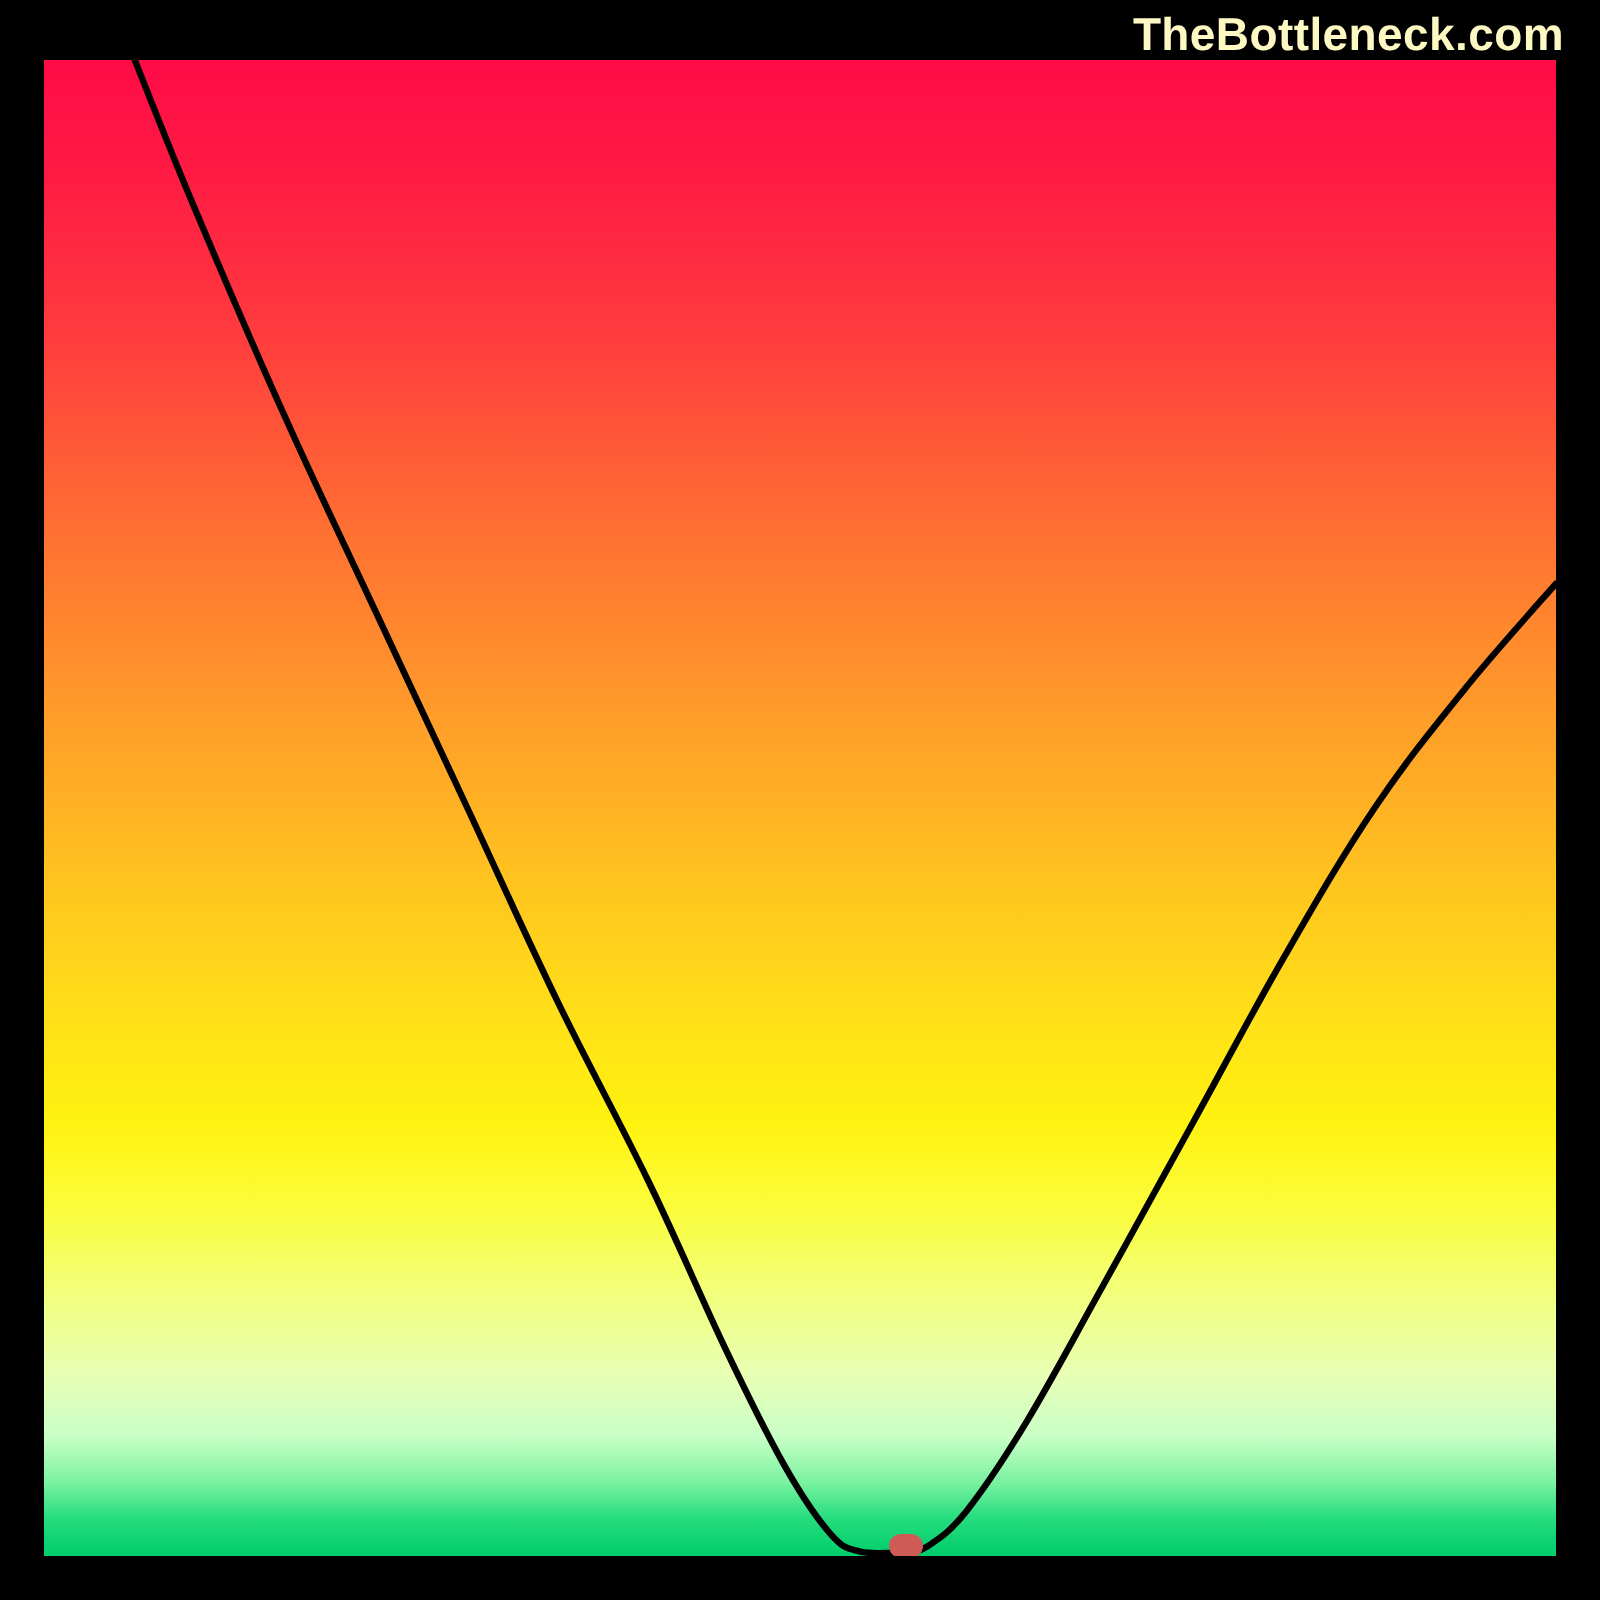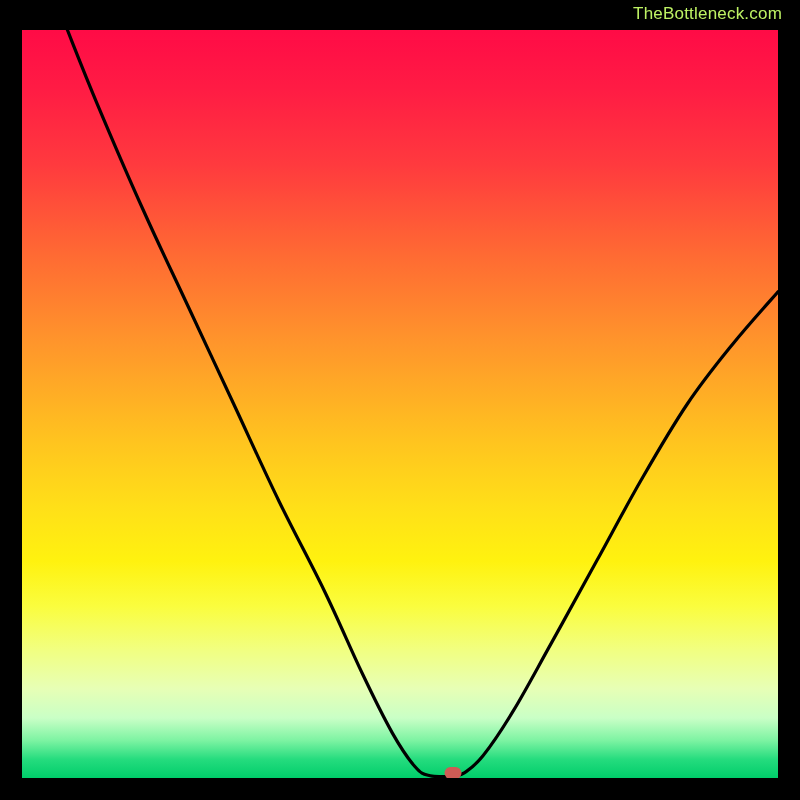--- a/index.html
+++ b/index.html
@@ -14,23 +14,23 @@
   .frame {
     position: relative;
     width: 800px;
     height: 800px;
     background: #000;
   }
   .watermark {
     position: absolute;
     top: 4px;
     right: 18px;
-    color: #bef264;
-    font-size: 17px;
-    font-weight: 400;
+    color: #fef9c3;
+    font-size: 23px;
+    font-weight: 700;
     letter-spacing: 0.2px;
     z-index: 5;
   }
   .plot {
     position: absolute;
     left: 22px;
     top: 30px;
     width: 756px;
     height: 748px;
     overflow: hidden;

